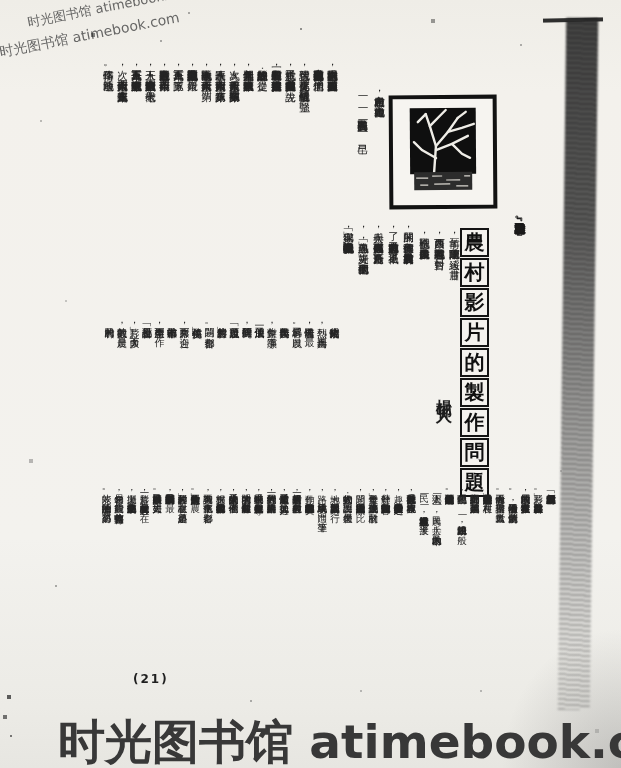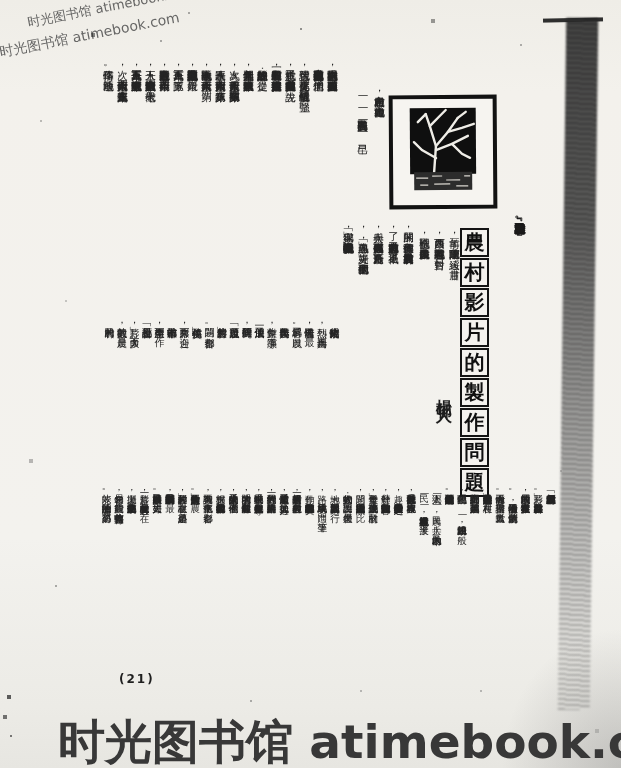--- a/index.html
+++ b/index.html
@@ -49,21 +49,21 @@
     writing-mode:vertical-rl;text-orientation:upright;
     font-size:16px;font-weight:bold;letter-spacing:4px;color:#1d1d1d;
   }
   
   .woodcut{
     position:absolute;left:389px;top:95px;width:108px;height:114px;
     background:#f6f4f0;border:4px solid #121212;box-sizing:border-box;
     transform:rotate(-.4deg);display:flex;align-items:center;justify-content:center;
   }
   
-  .pagenum{position:absolute;left:119px;top:672px;font-size:12px;font-weight:bold;
+  .pagenum{position:absolute;left:133px;top:672px;font-size:12px;font-weight:bold;
     letter-spacing:2px;color:#1f1f1f;}
   .wm-small{position:absolute;color:#4f4f4f;opacity:.85;white-space:nowrap;
     transform:rotate(-11deg);transform-origin:left top;}
   .wm-s1{left:26px;top:14px;font-size:13px;}
   .wm-s2{left:-2px;top:44px;font-size:14px;}
   .wm-large{
     position:absolute;left:58px;top:711px;font-size:47px;font-weight:700;
     color:#383838;white-space:nowrap;letter-spacing:0;
   }
   

